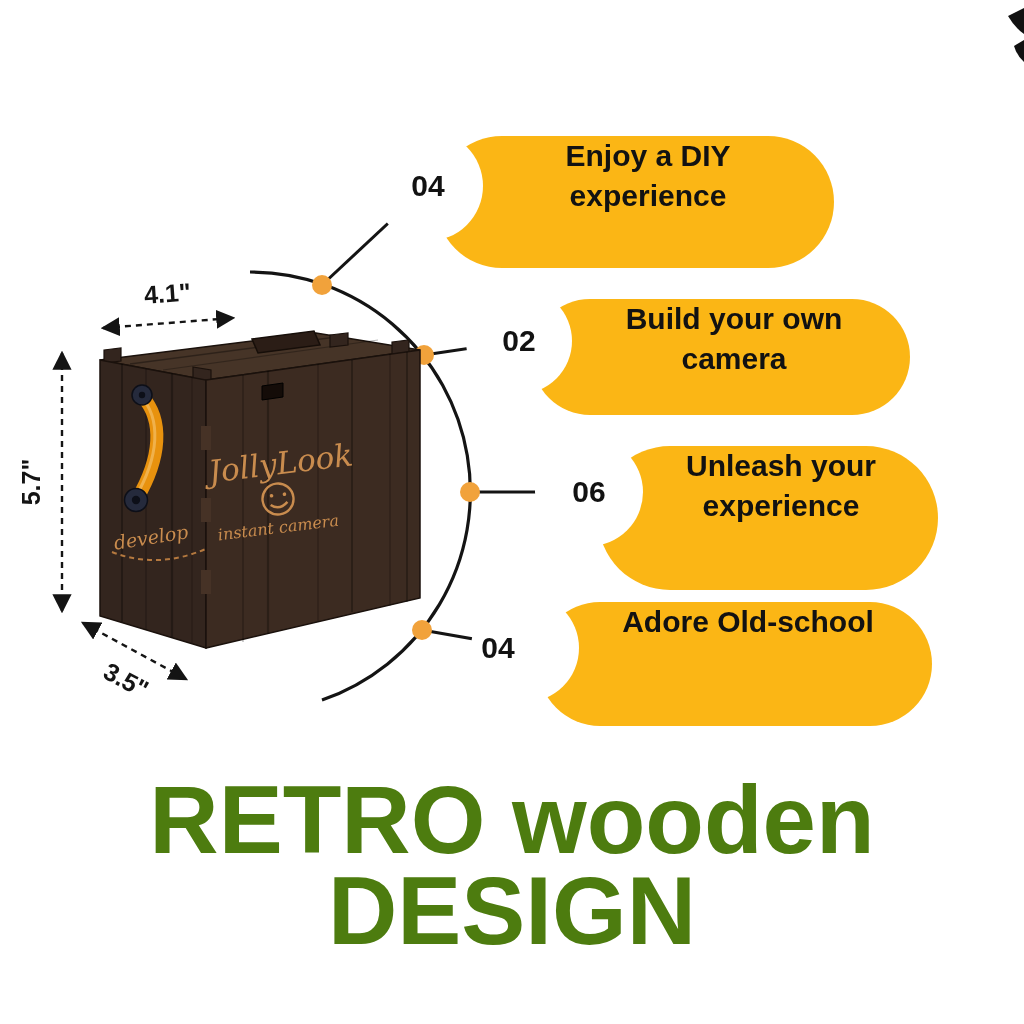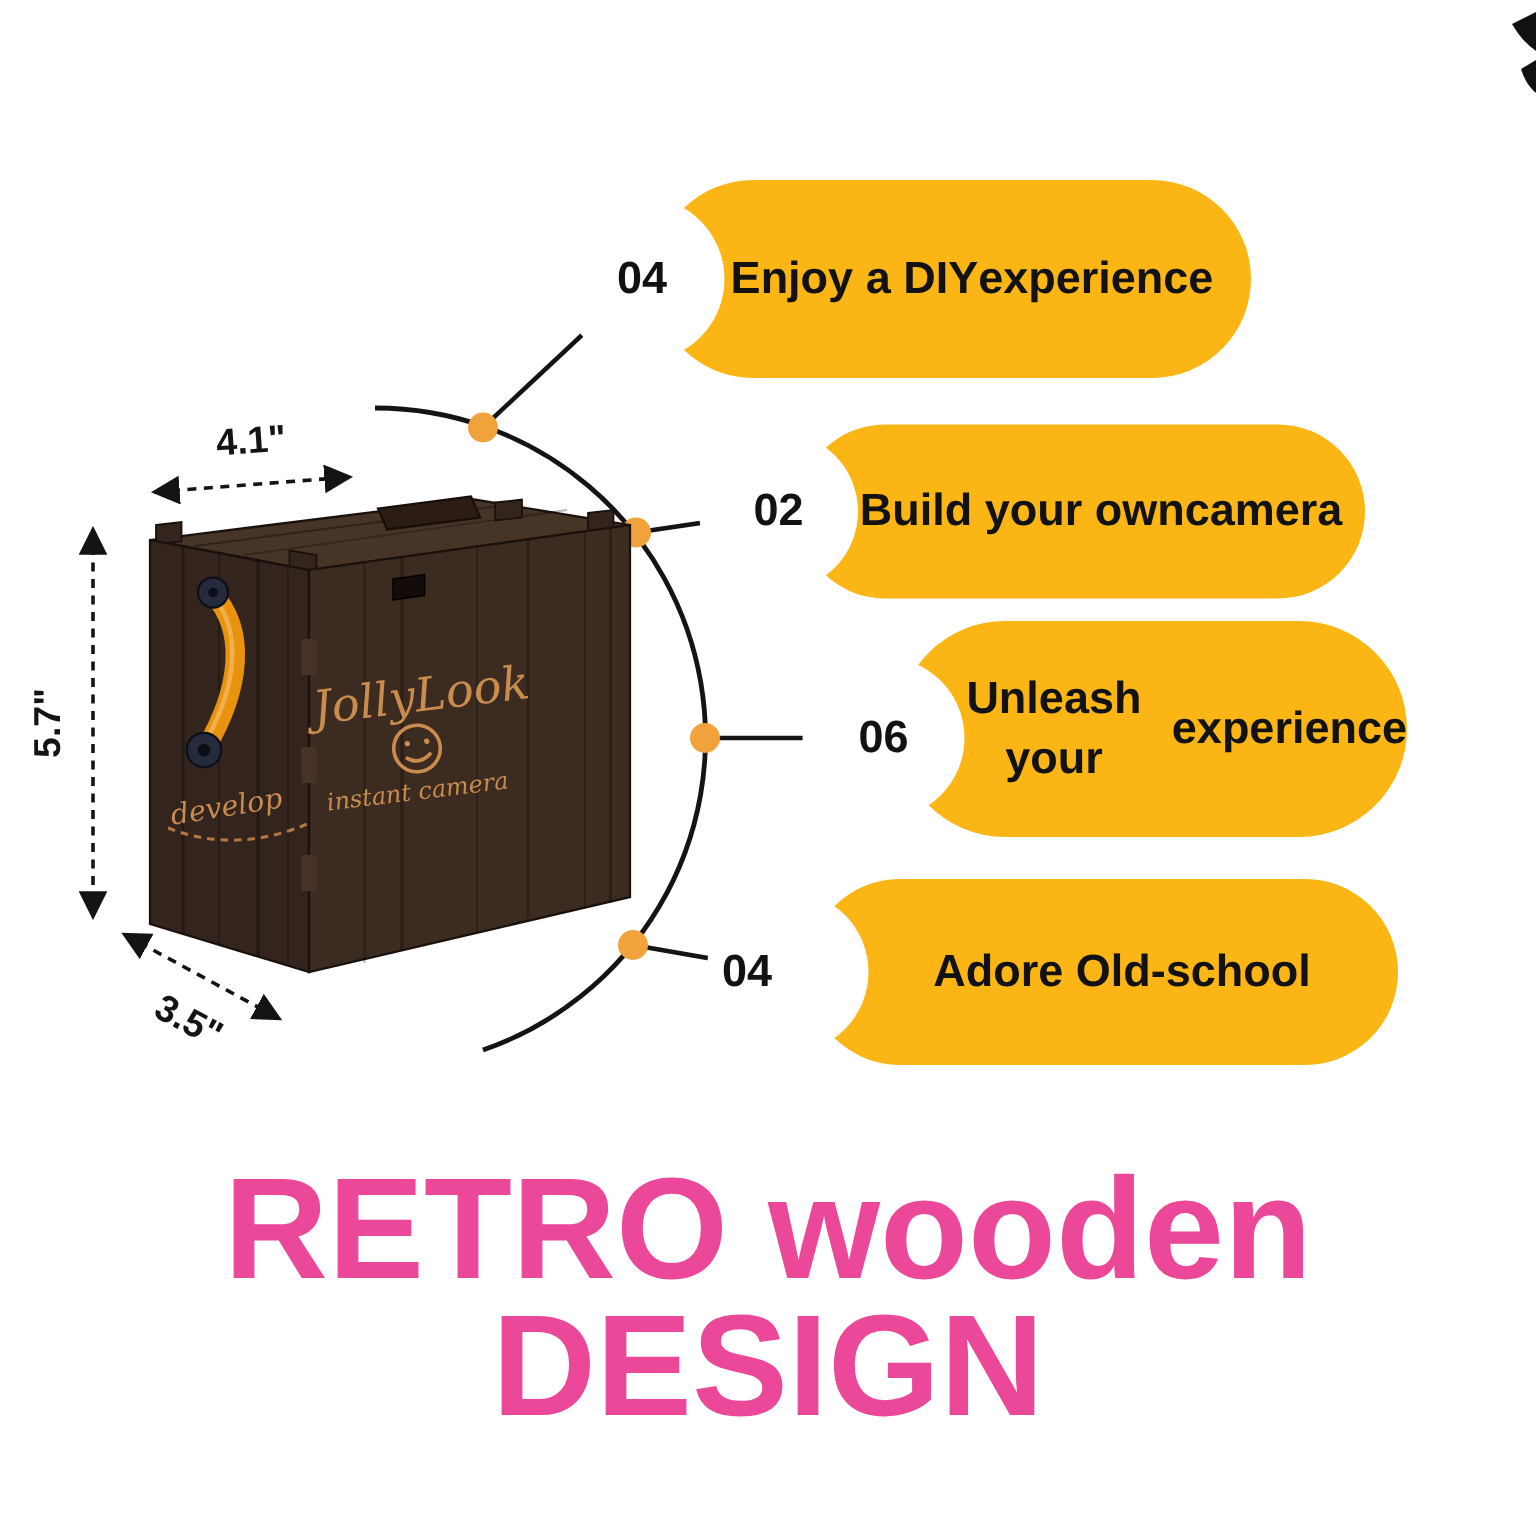--- a/index.html
+++ b/index.html
@@ -2,28 +2,28 @@
 <html><head>
 <meta charset="utf-8">
 <style>
   html,body{margin:0;padding:0;}
   body{width:1024px;height:1024px;background:#ffffff;position:relative;overflow:hidden;
        font-family:"Liberation Sans",sans-serif;}
   .canvas{position:absolute;inset:0;}
   svg.linework{position:absolute;left:0;top:0;}
   .engrave{fill:#c98c4e;font-family:"DejaVu Serif",serif;font-style:italic;}
   .dim{fill:#141414;font-family:"Liberation Sans",sans-serif;font-weight:bold;font-size:25px;}
-  .pill{position:absolute;background:#FBB615;border-radius:999px;display:flex;flex-direction:row;
-        align-items:center;justify-content:center;text-align:center;font-weight:800;color:#121212;
-        font-size:30px;line-height:1.32;padding-left:26px;box-sizing:border-box;}
+  .pill{position:absolute;background:#FBB615;border-radius:999px;display:flex;flex-direction:column;
+        align-items:center;justify-content:flex-start;text-align:center;font-weight:800;color:#121212;
+        font-size:30px;line-height:1.32;padding-left:26px;box-sizing:border-box;margin-top:16px;}
   .bite{position:absolute;background:#ffffff;border-radius:50%;}
   .num{position:absolute;display:flex;align-items:center;justify-content:center;
        font-weight:800;font-size:30px;color:#121212;}
   .headline{position:absolute;left:0;top:774px;width:1024px;text-align:center;font-weight:900;
-            color:#ec4899;font-size:96px;line-height:0.95;}
+            color:#4d7c0f;font-size:96px;line-height:0.95;}
 </style>
 </head>
 <body>
 
 <div class="canvas">
 
   <svg class="linework" width="1024" height="1024" viewBox="0 0 1024 1024">
     <defs>
       <marker id="arr" viewBox="0 0 8 8" refX="7" refY="4" markerWidth="8" markerHeight="8" orient="auto-start-reverse">
         <path d="M0,0 L8,4 L0,8 z" fill="#141414"></path>
@@ -128,21 +128,21 @@
   <div class="callout">
     <div class="pill" style="left:532px;top:283px;width:378px;height:116px;">
       <span>Build your own</span>
       <span>camera</span>
     </div>
     <div class="bite" style="left:466px;top:288px;width:106px;height:106px;"></div>
     <div class="num" style="left:466px;top:288px;width:106px;height:106px;">02</div>
   </div>
 
   <div class="callout">
-    <div class="pill" style="left:598px;top:414px;width:340px;height:144px;">
+    <div class="pill" style="left:598px;top:430px;width:340px;height:144px;">
       <span>Unleash your</span>
       <span>experience</span>
     </div>
     <div class="bite" style="left:535px;top:438px;width:108px;height:108px;"></div>
     <div class="num" style="left:535px;top:438px;width:108px;height:108px;">06</div>
   </div>
 
   <div class="callout">
     <div class="pill" style="left:538px;top:586px;width:394px;height:124px;">
       <span>Adore Old-school</span>

